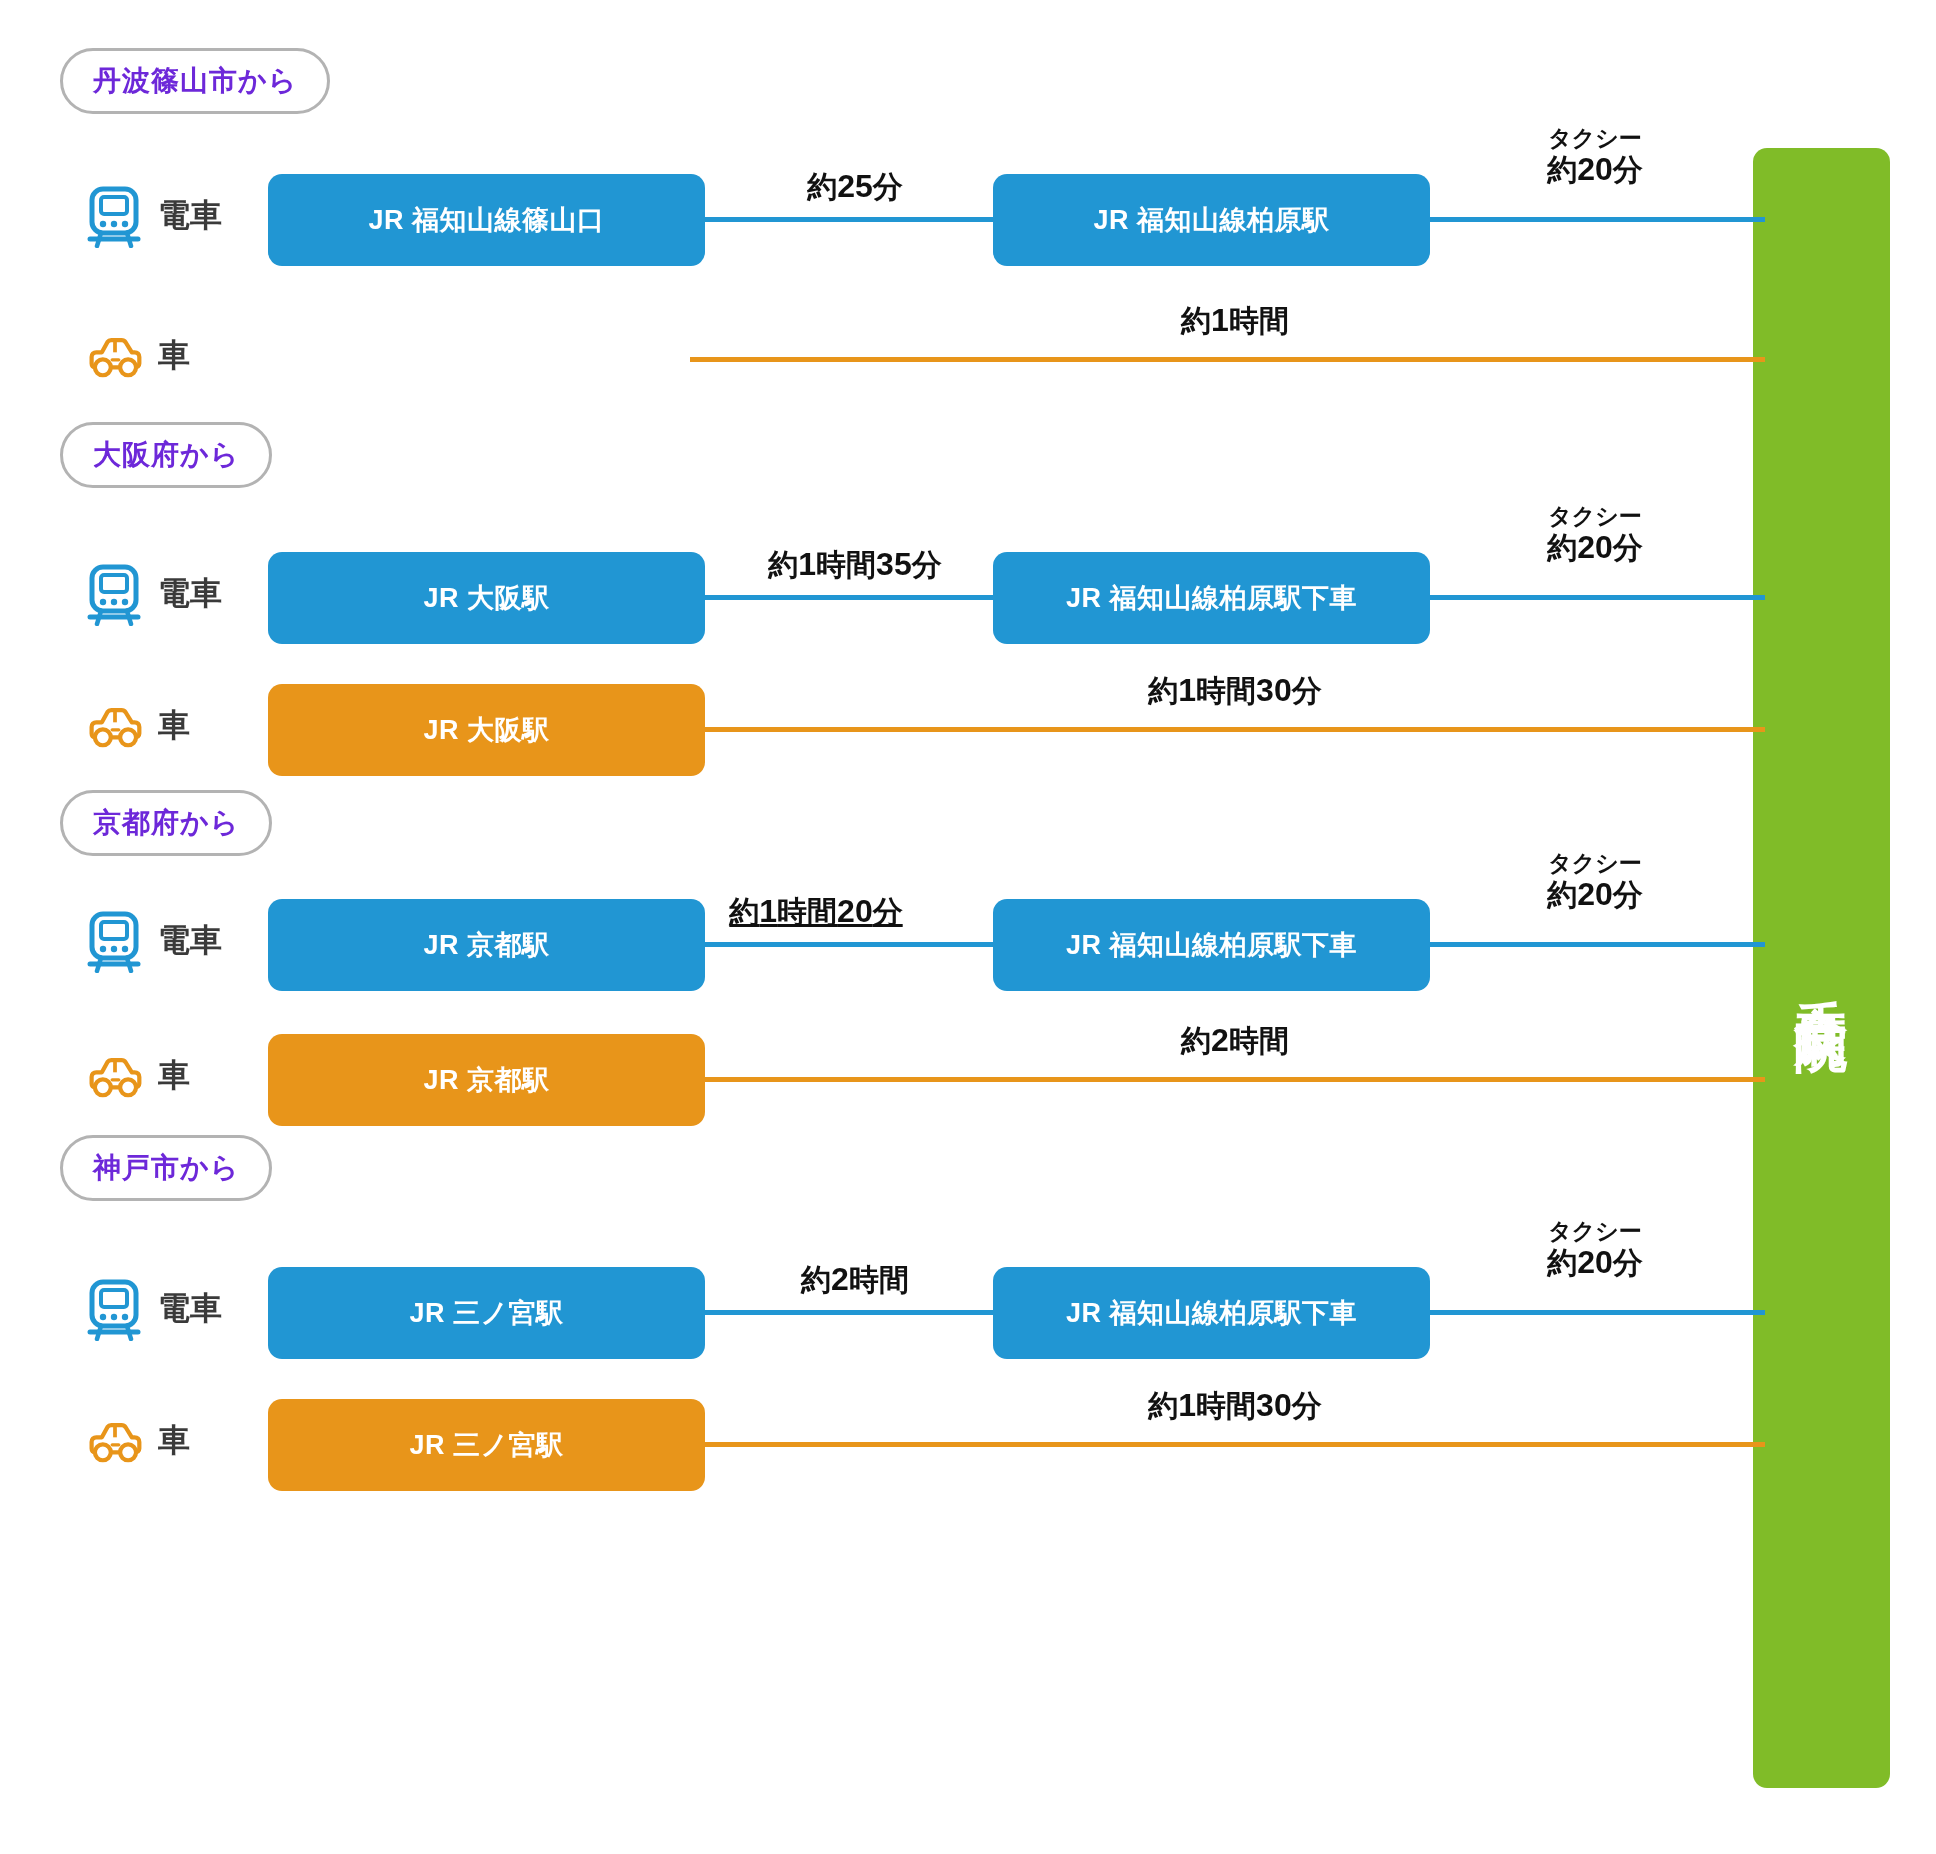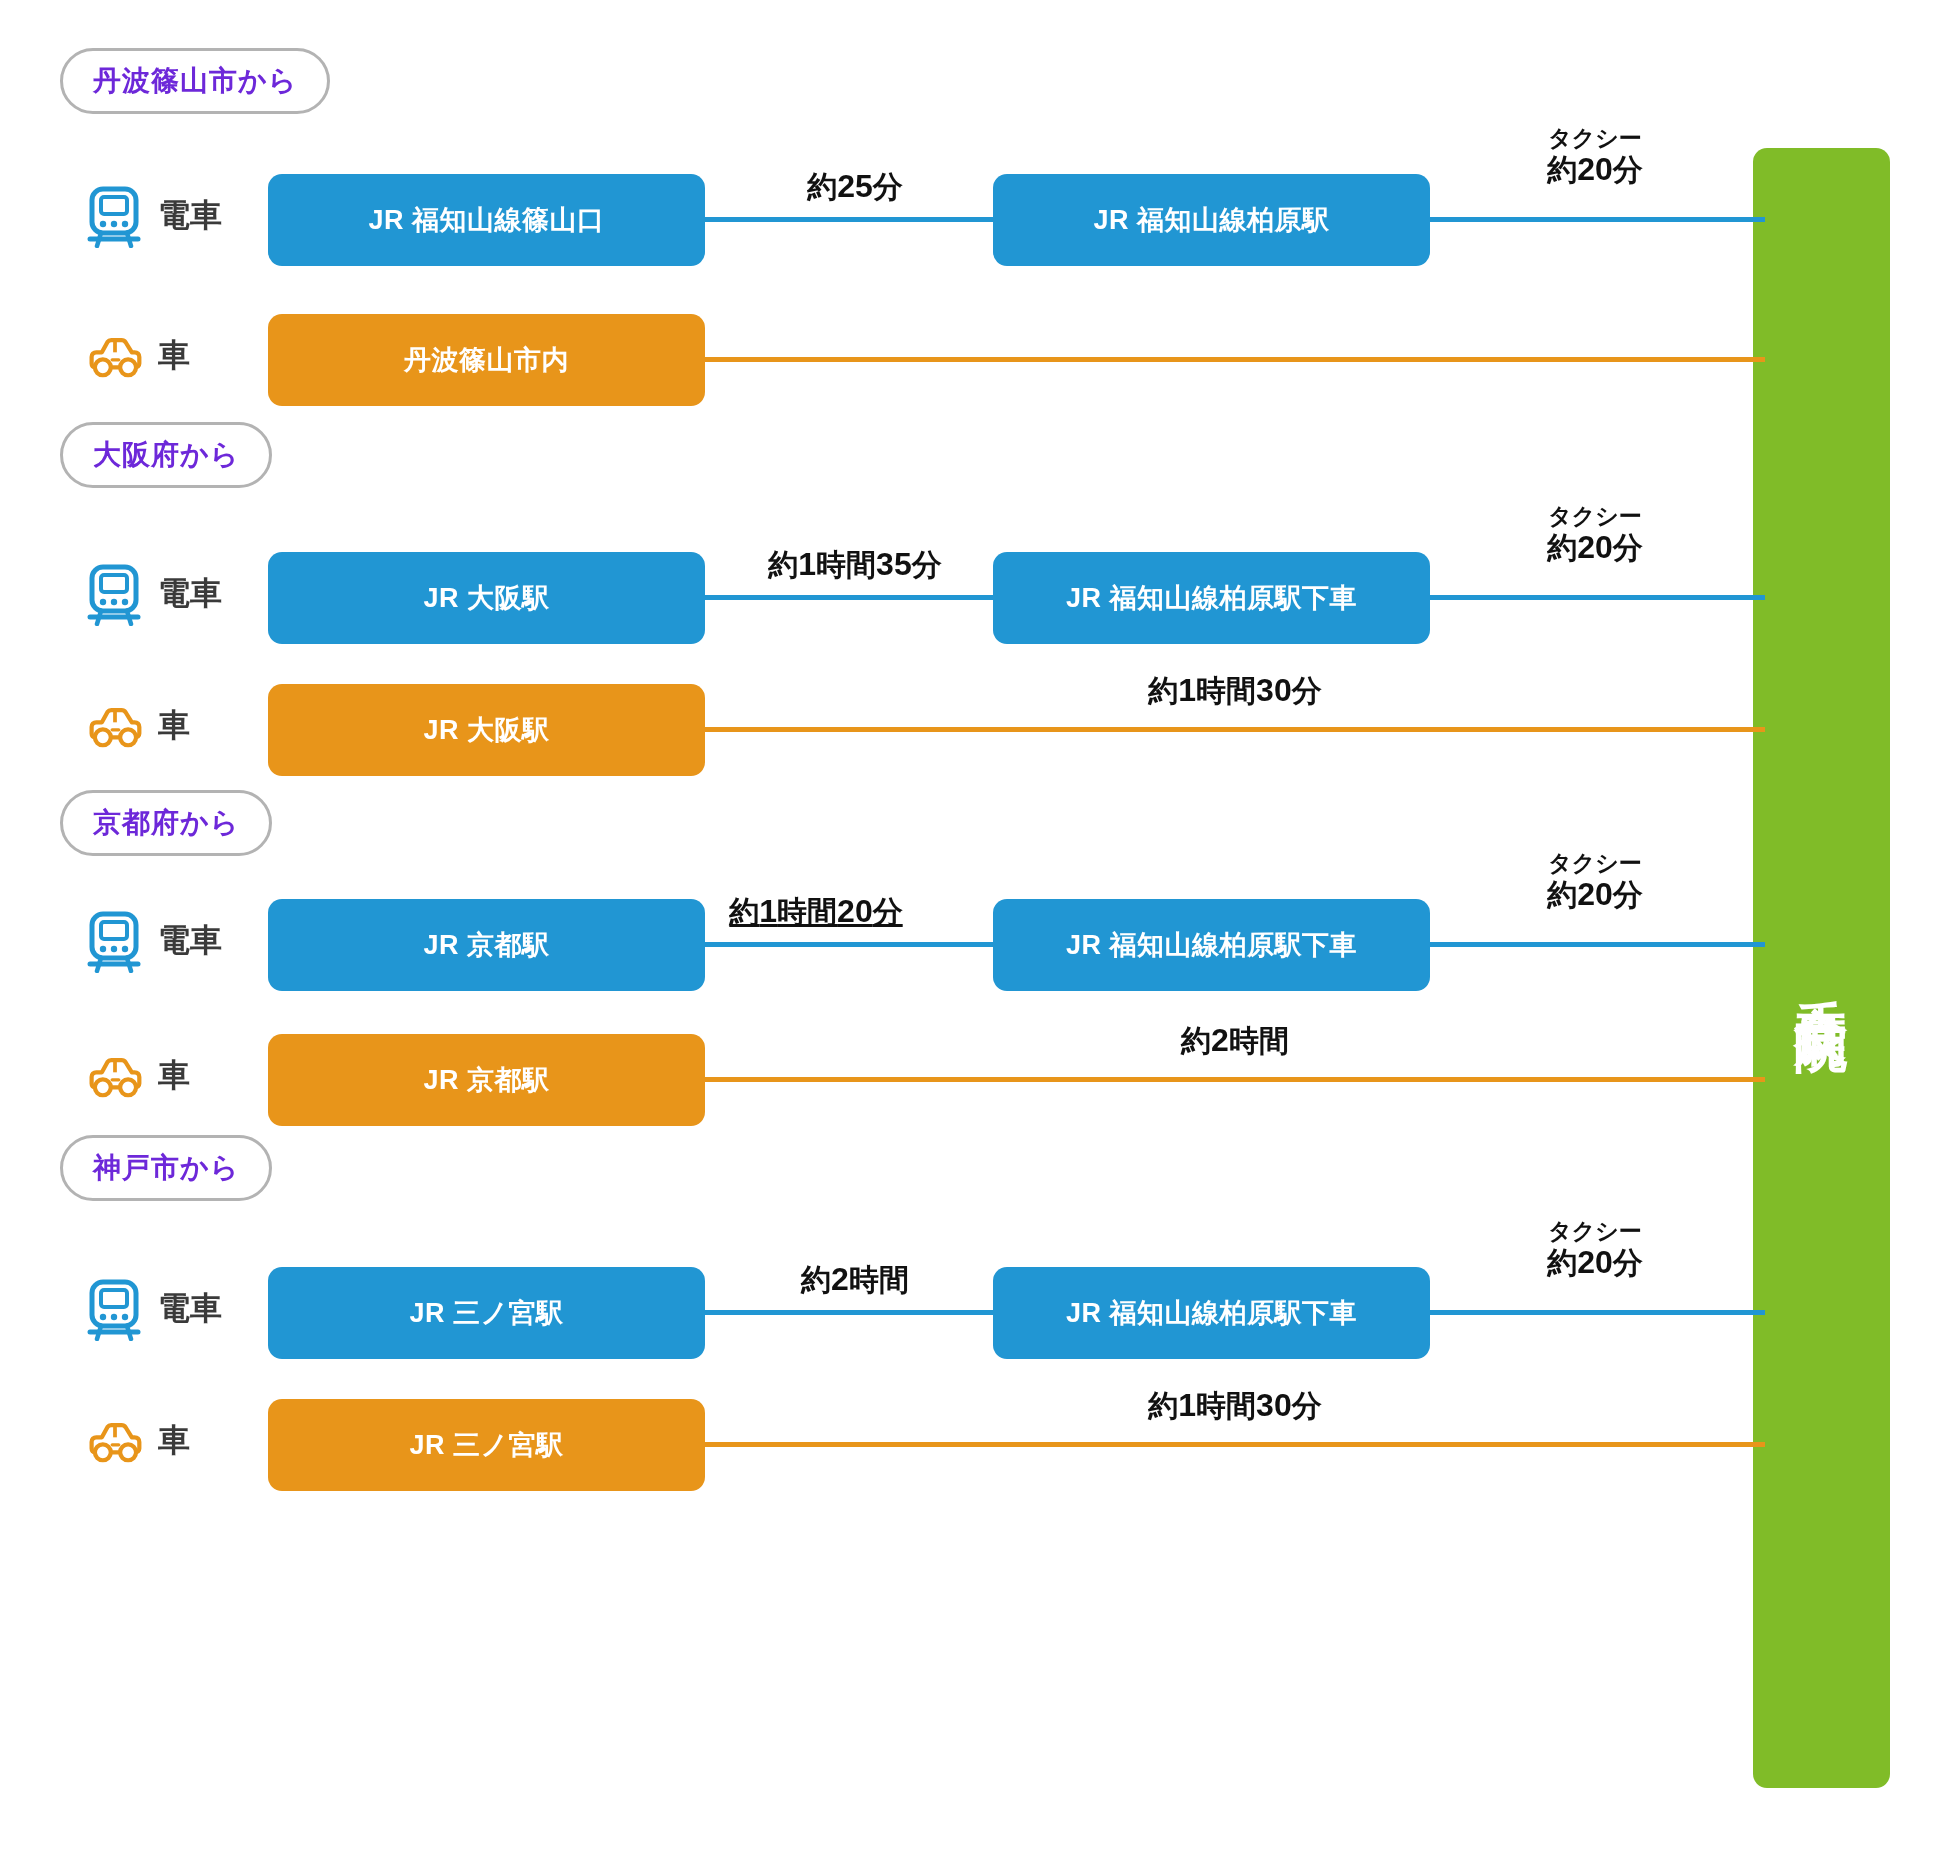--- a/index.html
+++ b/index.html
@@ -213,24 +213,22 @@
           <line x1="31" y1="7" x2="31" y2="19" stroke="#e8951a" stroke-width="4"></line>
           <circle cx="18" cy="35" r="8.5" fill="#ffffff" stroke="#e8951a" stroke-width="4.5"></circle>
           <circle cx="45" cy="35" r="8.5" fill="#ffffff" stroke="#e8951a" stroke-width="4.5"></circle>
           <line x1="28" y1="27" x2="35" y2="27" stroke="#e8951a" stroke-width="3.5" stroke-linecap="round"></line>
         </svg>
       </span>
       <span class="mode-label">車</span>
 
       <div class="line car" style="left:690px;width:1075px;"></div>
 
-      <div class="node car" style="left:268px;width:437px;">
-        <span class="node-label">丹波篠山市内</span>
-      </div>
-
+
+      <div class="dur leg dur-main" style="left:705px;width:1060px;">約<span class="big">1</span>時間</div>
     </div>
   </div>
 
   <div class="section" style="top:420px;height:420px;">
 
     <div class="origin-pill" style="top:2px;">
       <span class="origin-pill-label">大阪府から</span>
     </div>
 
     <div class="row" style="top:118px;">

